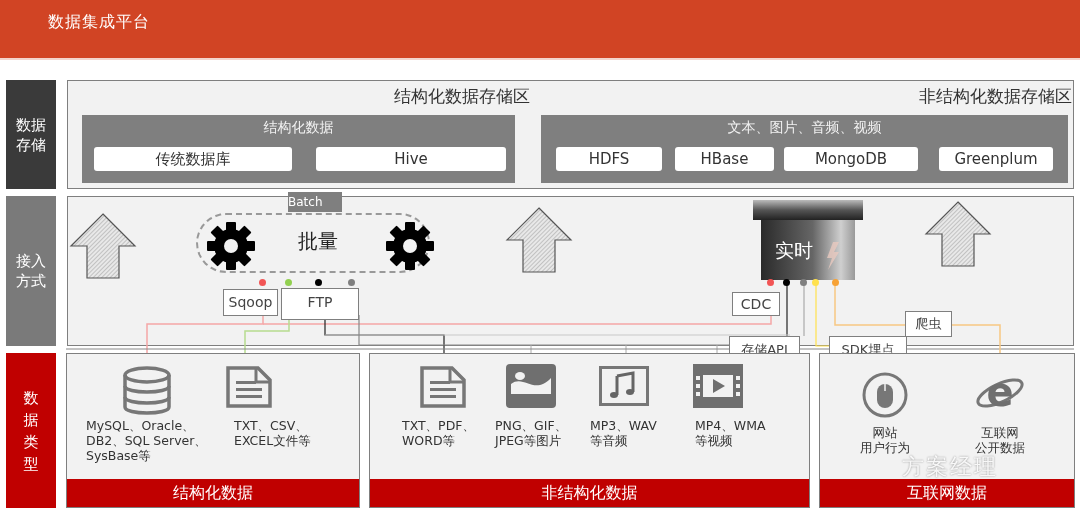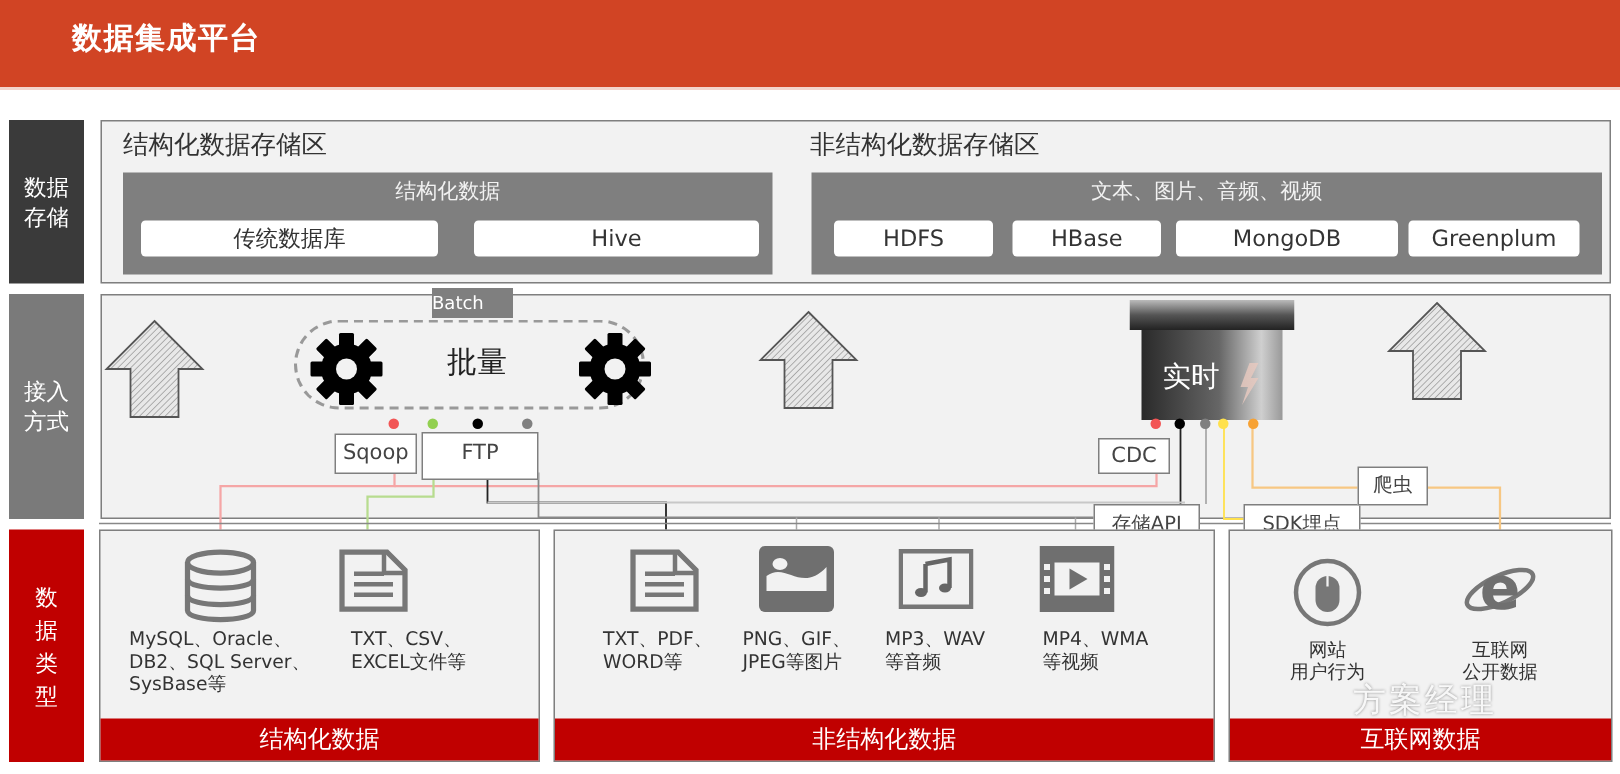--- a/index.html
+++ b/index.html
@@ -1,24 +1,24 @@
 <!DOCTYPE html>
 <html><head>
 <meta charset="utf-8">
 <style>
   * { box-sizing: border-box; margin: 0; padding: 0; }
   body { width: 1080px; height: 516px; background: #ffffff; font-family: "DejaVu Sans", "Liberation Sans", sans-serif; position: relative; overflow: hidden; color: #333; }
   .header { position: absolute; left: 0; top: 0; width: 1080px; height: 60px; background: #d14424; border-bottom: 2px solid #f3d4cc; }
-  .header .title { position: absolute; left: 48px; top: 12px; font-size: 20px; font-weight: bold; color: #fff; letter-spacing: 1px; }
+  .header .title { position: absolute; left: 48px; top: 12px; font-size: 16px; font-weight: normal; color: #fff; letter-spacing: 1px; }
   .side { position: absolute; left: 6px; width: 50px; color: #fff; display: flex; align-items: center; justify-content: center; text-align: center; font-size: 15px; line-height: 20px; }
   .side.s1 { top: 80px; height: 109px; background: #3a3a3a; }
   .side.s2 { top: 196px; height: 150px; background: #7a7a7a; }
   .side.s3 { top: 353px; height: 155px; background: #c00000; }
   .panel { position: absolute; background: #f2f2f2; border: 1px solid #7f7f7f; }
-  .zone-title { position: absolute; font-size: 17px; color: #333; text-align: left; }
+  .zone-title { position: absolute; font-size: 17px; color: #333; text-align: right; }
   .gray-box { position: absolute; background: #7f7f7f; }
   .gray-box .cap { position: absolute; left: 0; right: 0; top: 4px; text-align: center; color: #f2f2f2; font-size: 14px; }
   .pill { position: absolute; background: #fff; border-radius: 3px; height: 24px; line-height: 24px; text-align: center; font-size: 15px; color: #333; }
   .arrow { position: absolute; }
   .tag { position: absolute; background: #fff; border: 1px solid #7f7f7f; text-align: center; font-size: 13px; color: #444; }
   .batch-tag { position: absolute; left: 288px; top: 192px; width: 54px; height: 20px; background: #7f7f7f; color: #fff; font-size: 12px; text-align: left; line-height: 20px; }
   .batch-ring { position: absolute; left: 196px; top: 213px; width: 234px; height: 60px; border: 2px dashed #999; border-radius: 30px; }
   .batch-label { position: absolute; left: 298px; top: 228px; font-size: 20px; color: #222; }
   .cyl { position: absolute; left: 753px; top: 200px; width: 110px; height: 80px; }
   .rt-label { position: absolute; left: 775px; top: 238px; font-size: 19px; color: #fff; }
@@ -60,21 +60,21 @@
 </div>
 <div class="pill" style="left:94px;top:147px;width:198px;">传统数据库</div>
 <div class="pill" style="left:316px;top:147px;width:190px;">Hive</div>
 
 <div class="zone-title" style="left:540px;top:85px;width:532px;">非结构化数据存储区</div>
 <div class="gray-box" style="left:541px;top:115px;width:527px;height:68px;">
   <div class="cap">文本、图片、音频、视频</div>
 </div>
 <div class="pill" style="left:556px;top:147px;width:106px;">HDFS</div>
 <div class="pill" style="left:675px;top:147px;width:99px;">HBase</div>
-<div class="pill" style="left:784px;top:147px;width:148px;">MongoDB</div>
+<div class="pill" style="left:784px;top:147px;width:134px;">MongoDB</div>
 <div class="pill" style="left:939px;top:147px;width:114px;">Greenplum</div>
 
 <div class="panel" style="left:67px;top:196px;width:1007px;height:150px;"></div>
 
 <svg class="arrow" style="left:69px;top:212px" width="68" height="68" viewBox="0 0 68 68">
   <defs>
       <pattern id="hatch" width="3" height="3" patternUnits="userSpaceOnUse" patternTransform="rotate(45)">
         <rect width="3" height="3" fill="#e8e8e8"></rect>
         <line x1="0" y1="0" x2="0" y2="3" stroke="#9a9a9a" stroke-width="1"></line>
       </pattern>

